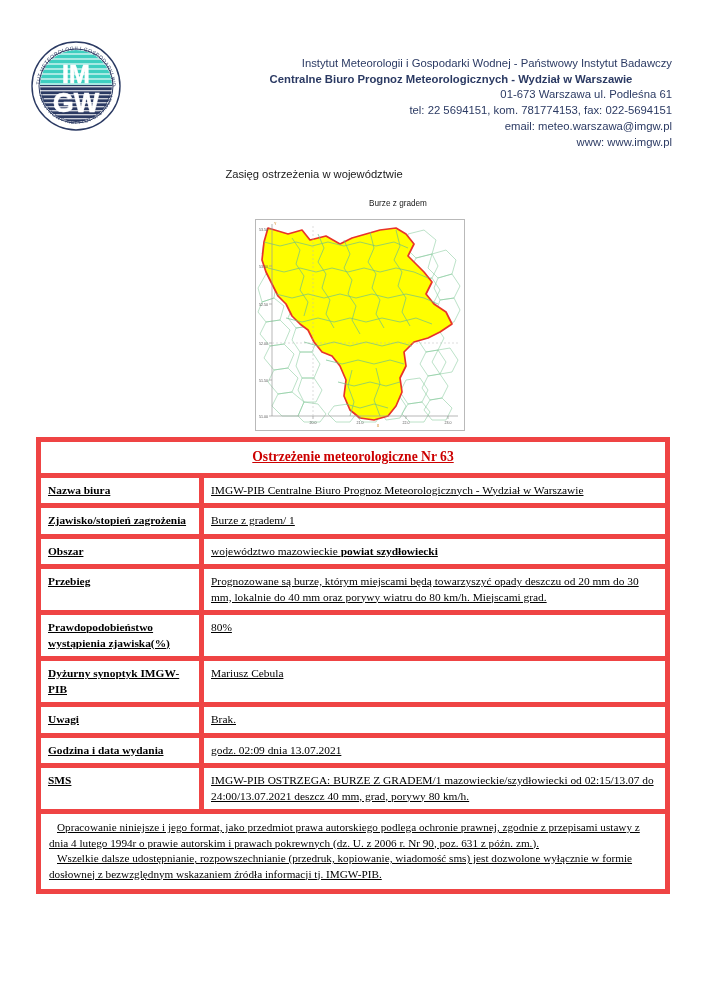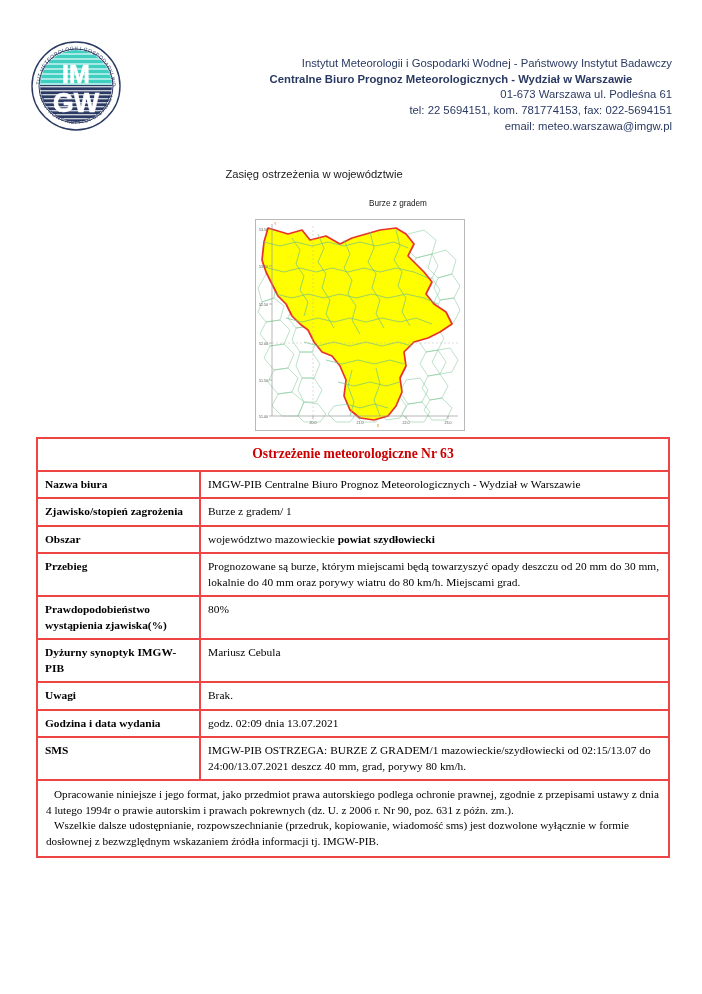--- a/index.html
+++ b/index.html
@@ -72,24 +72,25 @@
   .alert-table {
     position: absolute;
     left: 36px; top: 437px;
     width: 634px;
     border-collapse: collapse;
     font-family: "Liberation Serif", serif;
     font-size: 11.4px;
     table-layout: fixed;
   }
   .alert-table td {
-    border: 2px solid #ef4444;
+    border: 5px solid #ef4444;
     padding: 5px 6px 5px 7px;
     vertical-align: top;
     line-height: 15.5px;
+    text-decoration: underline;
   }
   .alert-table td.label {
     width: 163px;
     font-weight: bold;
   }
   .title-cell {
     text-align: center;
     color: #cc0000;
     font-weight: bold;
     font-size: 13.6px;
@@ -149,20 +150,21 @@
       </text>
     </svg>
   </div>
 
   <div class="header-text">
     <div class="l1">Instytut Meteorologii i Gospodarki Wodnej - Państwowy Instytut Badawczy</div>
     <div class="l2">Centralne Biuro Prognoz Meteorologicznych - Wydział w Warszawie</div>
     <div class="l3">01-673 Warszawa ul. Podleśna 61</div>
     <div class="l4">tel: 22 5694151, kom. 781774153, fax: 022-5694151</div>
     <div class="l5">email: meteo.warszawa@imgw.pl</div>
+    <div class="l6">www: www.imgw.pl</div>
   </div>
 </div>
 
 <div class="map-title">Zasięg ostrzeżenia w województwie</div>
 <div class="map-subtitle">Burze z gradem</div>
 
 <div class="map-frame">
   <svg width="206" height="208" viewBox="0 0 206 208">
     <rect x="0" y="0" width="206" height="208" fill="#ffffff"></rect>
 

